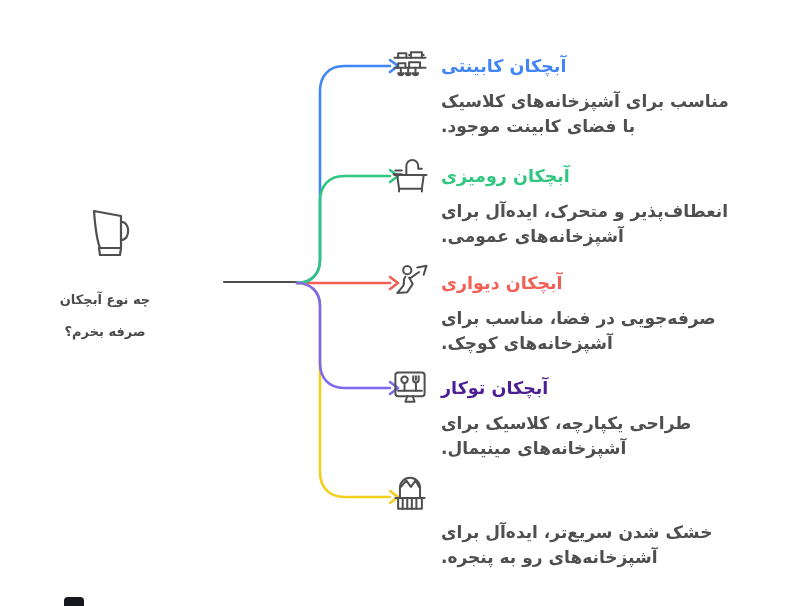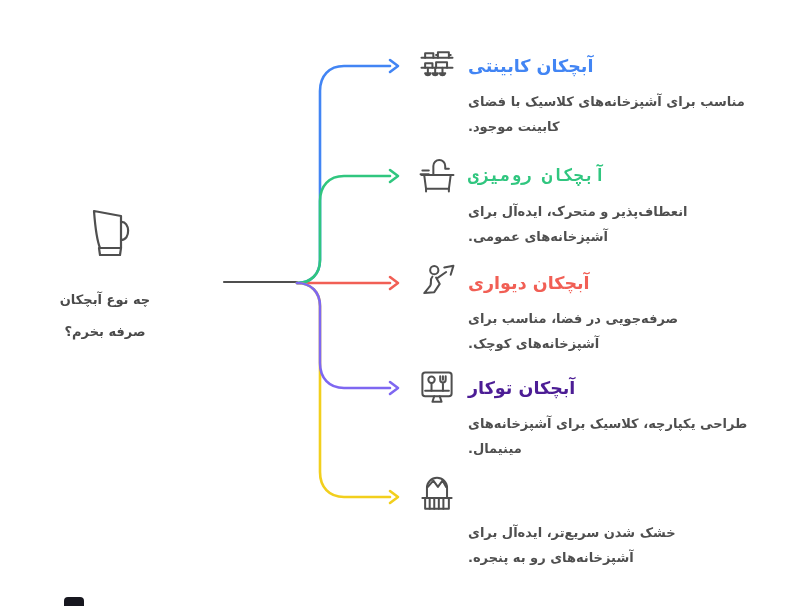--- a/index.html
+++ b/index.html
@@ -9,29 +9,29 @@
   }
   .connector-svg{position:absolute;left:0;top:0;width:786px;height:606px;}
   
   .root-icon{position:absolute;left:74px;top:204px;width:62px;height:66px;}
   .root-title{
     position:absolute;left:13px;top:284px;width:184px;
     text-align:center;font-size:13px;font-weight:bold;line-height:32px;
     color:#4a4a4a;
   }
   
-  .item{position:absolute;left:416px;width:365px;height:112px;}
+  .item{position:absolute;left:389px;width:365px;height:112px;}
   .item-icon{position:absolute;left:0;top:2px;width:42px;height:42px;}
   .item-title{
     position:absolute;left:52px;top:11px;width:300px;
     font-size:17.5px;font-weight:bold;line-height:25px;text-align:left;
   }
   .item-desc{
     position:absolute;left:52px;top:46px;width:294px;
-    font-size:13px;font-weight:bold;line-height:25px;text-align:left;
+    font-size:17px;font-weight:bold;line-height:25px;text-align:left;
     color:#4f4f4f;
   }
   .watermark{
     position:absolute;left:64px;top:597px;width:20px;height:9px;
     background:#17171f;border-radius:4px 4px 0 0;
   }
   .icon-stroke{fill:none;stroke:#4f4f4f;stroke-width:2.2;stroke-linecap:round;stroke-linejoin:round;}
 </style>
 </head>
 <body>
@@ -93,21 +93,21 @@
   <div class="item" style="top:153px">
     <svg class="item-icon" viewBox="0 0 46 46">
       <g class="icon-stroke">
         <path d="M19 21 V12 A6.5 6.5 0 0 1 32 12 V15 M32 15 h4"></path>
         <path d="M7 17 h7 M5 21 h9"></path>
         <path d="M6 22 H41"></path>
         <path d="M9 22 L11 37 H36 L38 22"></path>
         <path d="M11 37 v3 M36 37 v3"></path>
       </g>
     </svg>
-    <div class="item-title" dir="rtl" style="color: rgb(48, 198, 127); font-family: Liberation Mono, monospace;">آبچکان رومیزی</div>
+    <div class="item-title" dir="rtl" style="color: rgb(48, 198, 127);">آبچکان رومیزی</div>
     <div class="item-desc" dir="rtl">انعطاف‌پذیر و متحرک، ایده‌آل برای آشپزخانه‌های عمومی.</div>
   </div>
 
   <div class="item" style="top:260px">
     <svg class="item-icon" viewBox="0 0 46 46">
       <g class="icon-stroke">
         <circle cx="20" cy="9" r="4.5"></circle>
         <path d="M18 16 C14 20 19 24 14 28 L9 34 L20 33 L26 24 L22 17"></path>
         <path d="M23 18 L33 11"></path>
         <path d="M31 6 L41 4 L38 14"></path>

